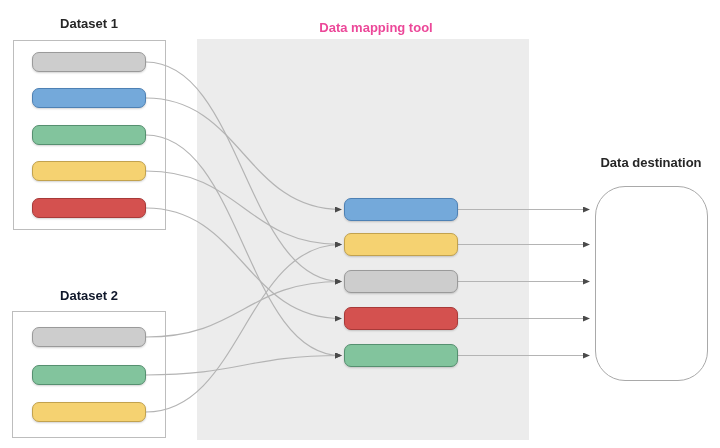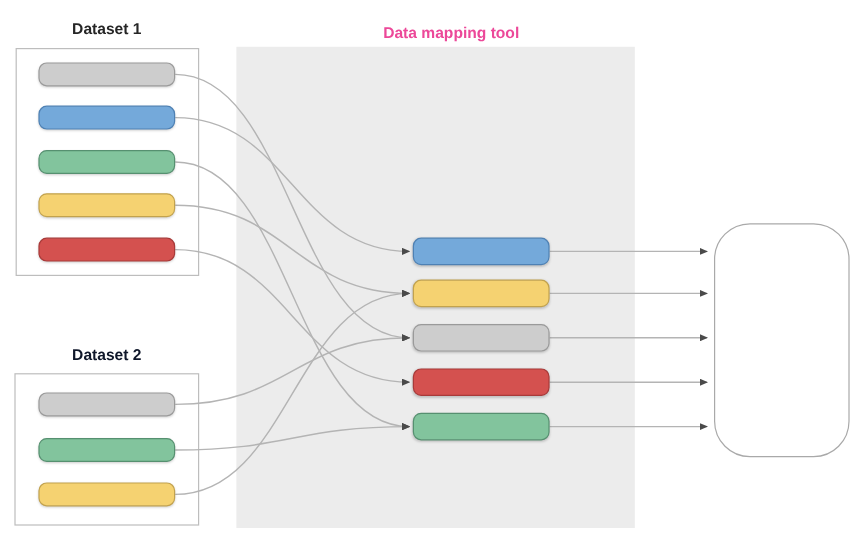--- a/index.html
+++ b/index.html
@@ -67,20 +67,21 @@
   <div class="dataset-box" style="left: 12px; top: 311px; width: 154px; height: 127px; border-color: rgb(189, 189, 189);"></div>
 
   <div class="dest-box" style="border-color: rgb(169, 169, 169);"></div>
 
   <div class="title" style="left: 89px; top: 16px; color: rgb(38, 38, 38);">Dataset 1</div>
 
   <div class="title" style="left: 89px; top: 288px; color: #0f172a;">Dataset 2</div>
 
   <div class="title" style="left: 365px; top: 20px; color: #ec4899; margin-left: 11px;">Data mapping tool</div>
 
+  <div class="title" style="left: 651px; top: 155px; color: rgb(38, 38, 38);">Data destination</div>
 
   <svg class="layer" width="720" height="448" xmlns="http://www.w3.org/2000/svg">
     <defs>
       <marker id="arw" markerWidth="7" markerHeight="6" refX="6" refY="3" orient="auto" markerUnits="userSpaceOnUse">
         <path id="arrowhead-path" d="M0,0 L7,3 L0,6 Z" fill="#4a4a4a"></path>
       </marker>
     </defs>
   <path d="M 146 62 C 241 62, 246 281.5, 341 281.5" fill="none" stroke="#b4b4b4" stroke-width="1.2" marker-end="url(#arw)"></path>
       <path d="M 146 98 C 241 98, 246 209.5, 341 209.5" fill="none" stroke="#b4b4b4" stroke-width="1.2" marker-end="url(#arw)"></path>
       <path d="M 146 135 C 241 135, 246 355.5, 341 355.5" fill="none" stroke="#b4b4b4" stroke-width="1.2" marker-end="url(#arw)"></path>

